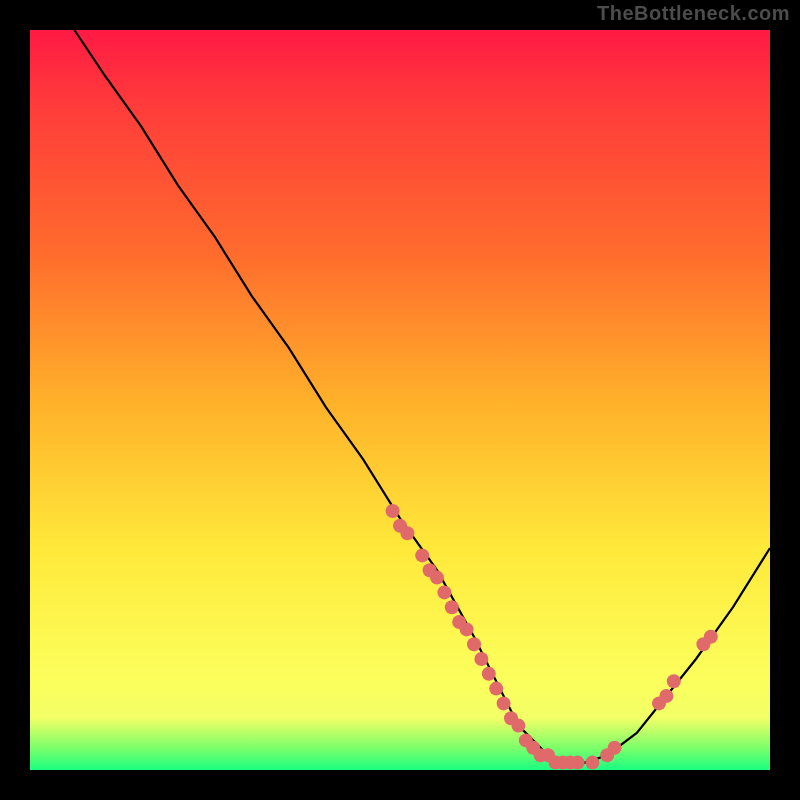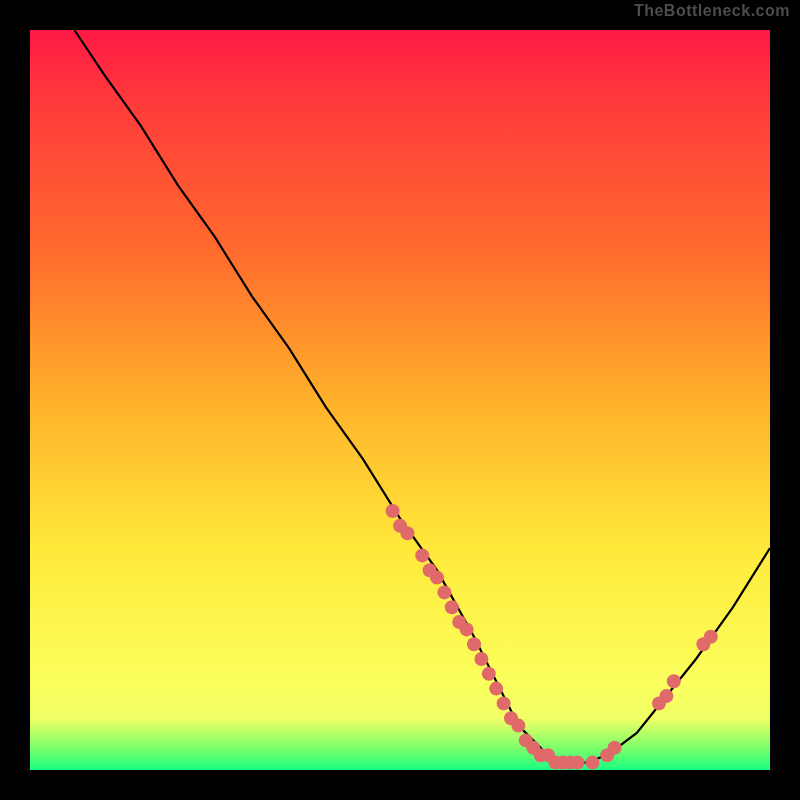--- a/index.html
+++ b/index.html
@@ -15,21 +15,21 @@
     position: relative;
     width: 800px;
     height: 800px;
     background: #000;
   }
   .watermark {
     position: absolute;
     top: 2px;
     right: 10px;
     color: #4c4c4c;
-    font-size: 16px;
+    font-size: 20px;
     font-weight: bold;
     letter-spacing: 0.5px;
     z-index: 5;
   }
   .plot-area {
     position: absolute;
     left: 30px;
     top: 30px;
     width: 740px;
     height: 740px;

